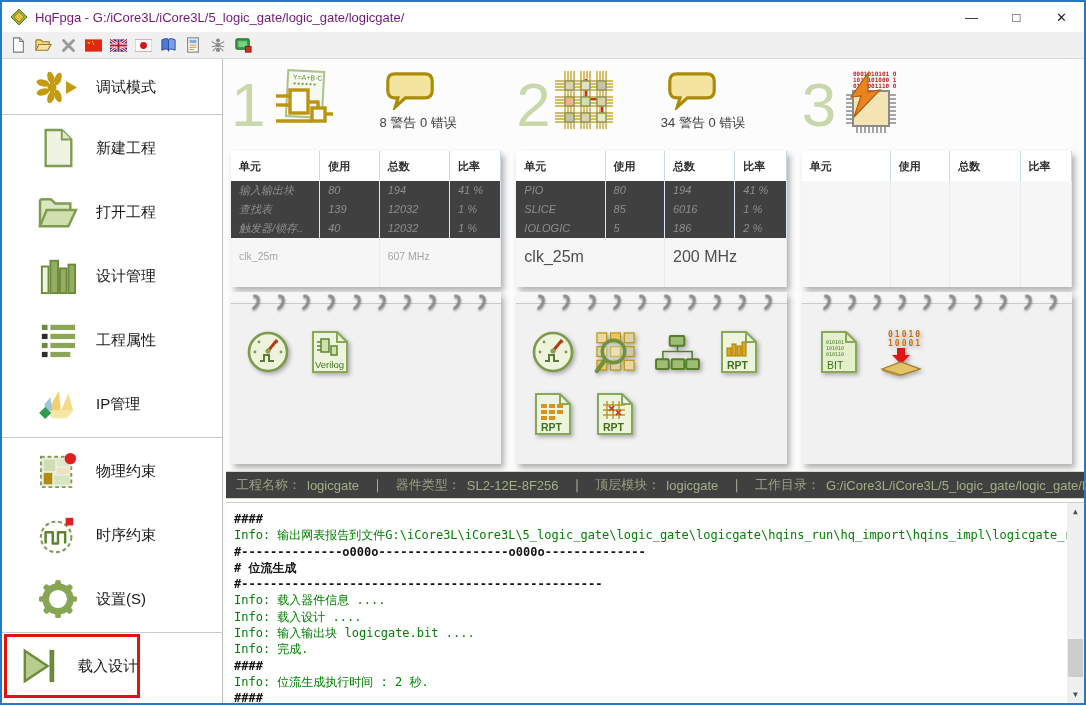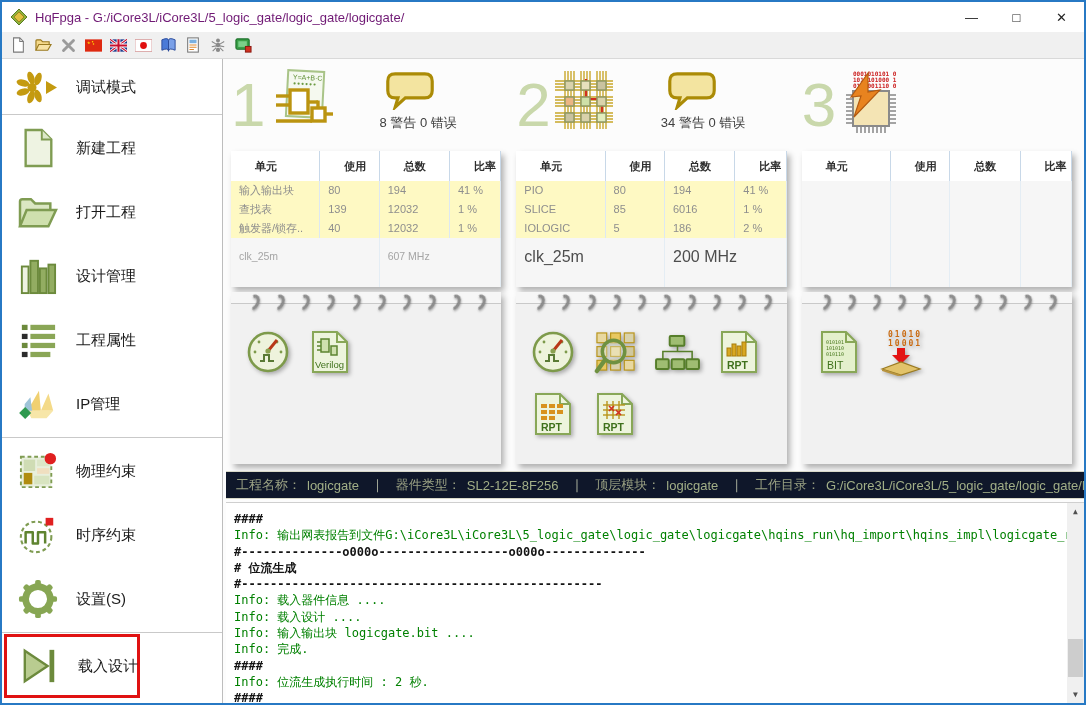--- a/index.html
+++ b/index.html
@@ -16,42 +16,42 @@
   .win-controls { display:flex; height:30px; }
   .win-btn { width:45px; height:30px; display:flex; align-items:center; justify-content:center;
              font-size:13px; color:#222; cursor:default; }
   
   .toolbar { height:27px; background:#f0f0f0; border-bottom:1px solid #d9d9d9;
              display:flex; align-items:center; gap:7px; padding-left:7px; }
   .tb-icon { width:18px; height:18px; display:flex; align-items:center; justify-content:center; }
   
   .content { display:flex; height:644px; }
   .sidebar { width:221px; background:#fff; border-right:1px solid #bdbdbd; padding-top:2px; }
-  .side-item { height:64px; display:flex; align-items:center; padding-left:10px; cursor:default; }
+  .side-item { height:64px; display:flex; align-items:center; padding-left:10px; cursor:default;margin-left:20px; }
   .side-item.first { height:52px; }
   .side-icon { width:52px; display:flex; justify-content:center; align-items:center; flex:0 0 auto; }
   .side-label { font-size:15px; color:#1a1a1a; margin-left:12px; white-space:nowrap; }
   .side-sep { height:1px; background:#c9c9c9; margin:1px 0; }
   .side-item.highlight { border:3px solid #e01212; width:136px; margin-left:2px; height:64px; padding-left:7px; }
   
   .main { flex:1; background:#fcfcfc; display:flex; flex-direction:column; overflow:hidden; }
   .panels { display:flex; gap:15px; padding:2px 12px 0 8px; }
   .panel { flex:1; min-width:0; display:flex; flex-direction:column; }
   .panel-head { height:90px; display:flex; align-items:flex-start; padding-top:4px; }
   .big-num { font-size:62px; line-height:80px; color:#c9d8ab; flex:0 0 auto; margin-right:2px; }
   .head-icon { margin-top:4px; flex:0 0 auto; }
   .bubble-group { display:flex; flex-direction:column; margin-left:46px; padding-top:6px; }
   .bubble-group svg { margin-left:6px; }
   .warn-text { font-size:13px; color:#404040; margin-top:4px; white-space:nowrap; }
   
   .table-card { height:136px; background:#fff; box-shadow:3px 4px 6px rgba(0,0,0,0.30); font-size:11px; }
   .tgrid { display:grid; grid-template-columns:33% 22% 26% 19%; }
   .thead > div { height:30px; line-height:30px; padding-left:8px; font-weight:bold; color:#2e2e2e;
-                 border-right:1px solid #c8d8e8;margin-left:16px; }
-  .tbody { background:#fef9c3; }
+                 border-right:1px solid #c8d8e8; }
+  .tbody { background:#404040;font-style:italic; }
   .trow > div { height:19px; line-height:19px; padding-left:8px; color:#8e8e8e;
                 border-right:1px solid #dde8f2; }
   .tclock { background:#f6f6f6; }
   .tclock > div { padding:12px 0 0 8px; height:49px; color:#a5a5a5; font-size:10.5px;
                   border-right:1px solid #e4edf4; }
   .tclock .cname { grid-column:1/3; }
   .tclock .cfreq { grid-column:3/5; }
   .tclock.big > div { color:#4d4d4d; font-size:16px; padding-top:10px; }
   .tempty > div { height:106px; border-right:1px solid #e4edf4; background:#f6f6f6; }
   
@@ -59,21 +59,21 @@
   .card-strip { height:12px; background:#f6f6f6; border-bottom:1px solid #c9c9c9; }
   .coil { display:flex; justify-content:space-between; padding:0 16px; margin-top:-10px;
           position:relative; height:22px; }
   .ring { width:12px; height:17px; border:3px solid #8d8d8d; border-left-color:transparent;
           border-bottom-color:transparent; border-radius:50%; transform:rotate(32deg);
           filter:drop-shadow(1px 1px 1px rgba(0,0,0,0.35)); }
   .tools { display:flex; flex-wrap:wrap; gap:10px 12px; padding:10px 12px; align-content:flex-start; }
   .tool { width:50px; height:52px; display:flex; align-items:center; justify-content:center; cursor:default; }
   .tool svg { filter:drop-shadow(2px 2px 2px rgba(0,0,0,0.3)); }
   
-  .statusbar { margin:7px 0 3px 3px; height:28px; background:#0f172a;
+  .statusbar { margin:7px 0 3px 3px; height:28px; background:#404040;
                border-top:1px solid #d9d9c9; border-bottom:1px solid #d9d9c9;
                display:flex; align-items:center; font-size:13px; padding-left:10px;
                white-space:nowrap; overflow:hidden; }
   .sb-label { color:#9aa183; margin-right:6px; }
   .sb-value { color:#a2af87; }
   .sb-sep { color:#c2c8ae; margin:0 12px; }
   
   .console { flex:1; background:#fff; border-top:1px solid #cfcfcf; margin-left:3px;
              position:relative; overflow:hidden;
              font-family:"DejaVu Sans Mono", monospace; font-size:12px; }

